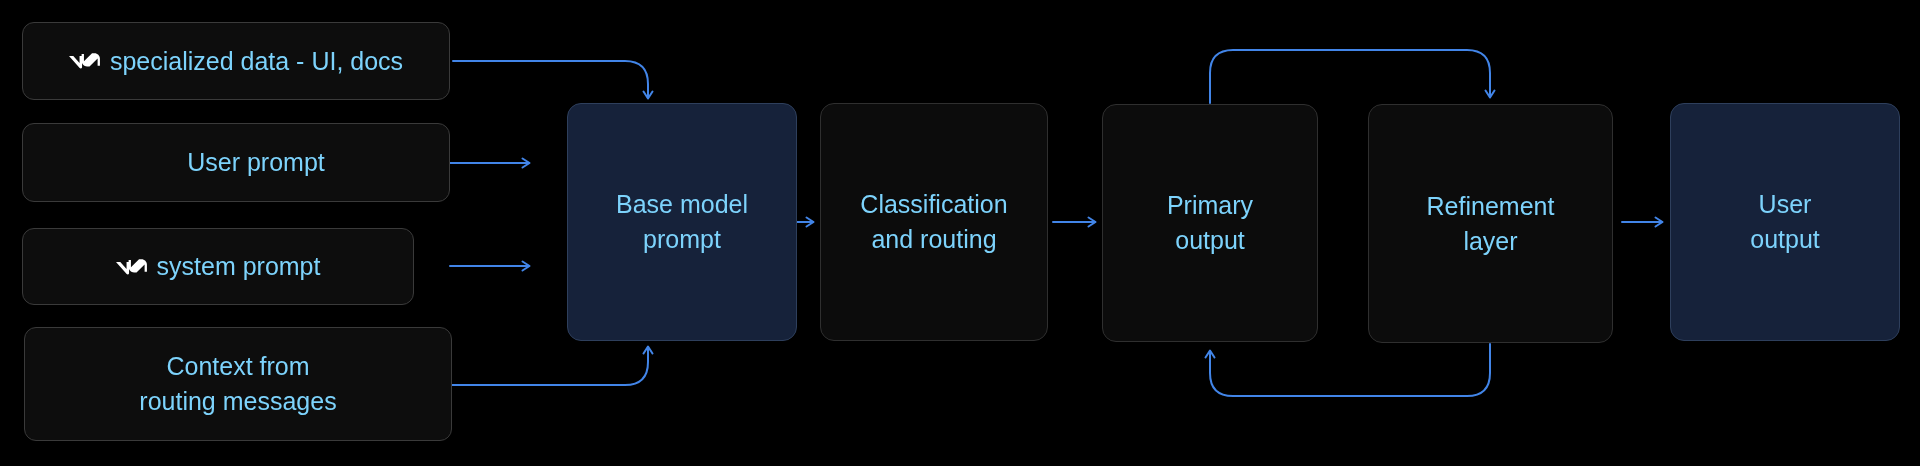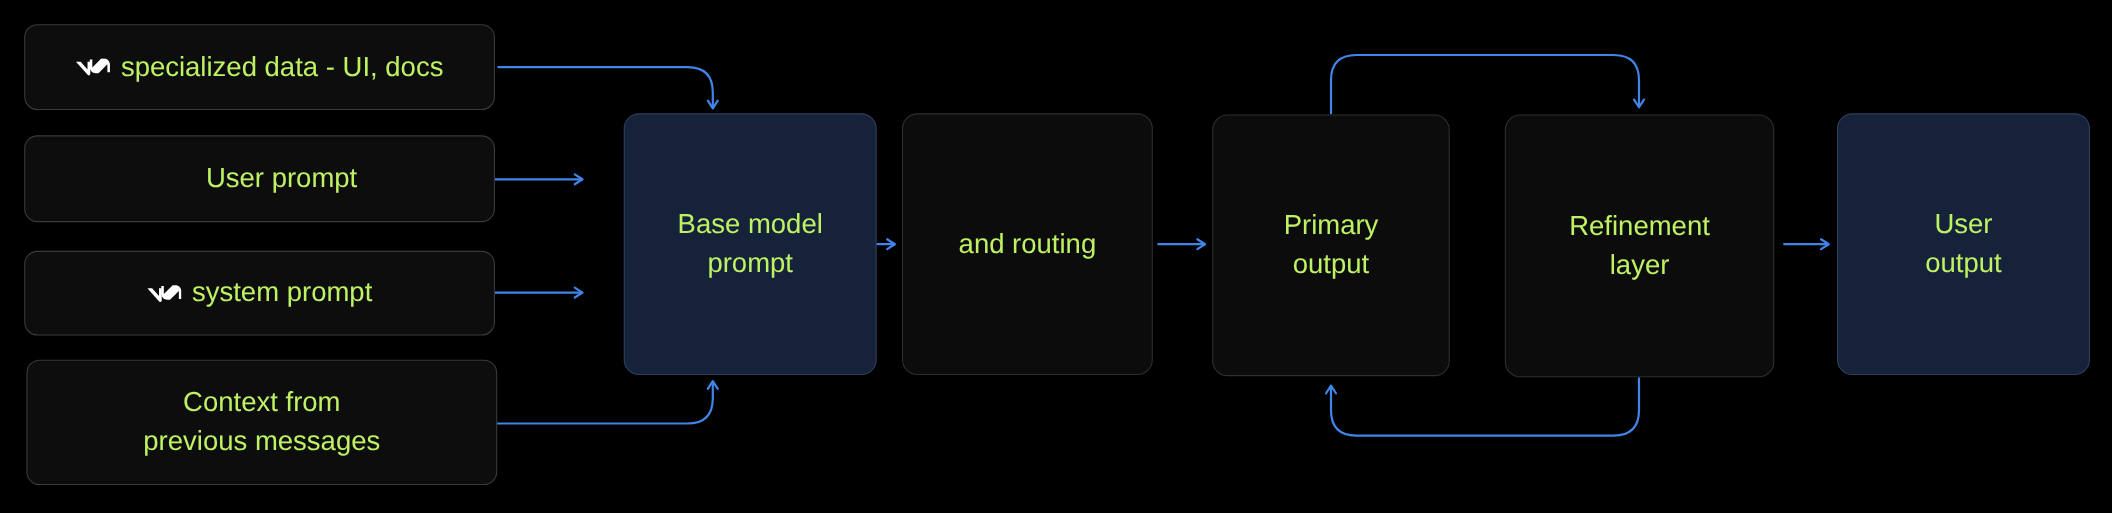--- a/index.html
+++ b/index.html
@@ -9,21 +9,21 @@
   }
   .arrow-layer{position:absolute;left:0;top:0;width:1920px;height:466px;}
   .arrow-layer path.flow{fill:none;stroke-width:2;stroke-linecap:round;stroke-linejoin:round;}
   .node{
     position:absolute;box-sizing:border-box;
     display:flex;flex-direction:column;align-items:center;justify-content:center;
   }
   .node.input{background:#0d0d0d;border:1px solid #3a3a3a;border-radius:12px;}
   .node.process{background:#0c0c0c;border:1px solid #2f2f2f;border-radius:14px;}
   .node.highlight{background:#16223a;border:1px solid #2e3f5c;border-radius:14px;}
-  .line{color:#bef264;font-size:25px;line-height:35px;white-space:nowrap;font-weight:400;}
+  .line{color:#7dd3fc;font-size:25px;line-height:35px;white-space:nowrap;font-weight:400;}
   .logo-row{display:flex;align-items:center;gap:10px;}
   .v0-logo{display:flex;align-items:center;}
   .v0-logo svg{display:block;width:31px;height:16px;fill:#ffffff;}
 </style>
 </head>
 <body>
 
 <div class="frame">
   <svg class="arrow-layer" width="1920" height="466" viewBox="0 0 1920 466" xmlns="http://www.w3.org/2000/svg">
     <defs>
@@ -51,40 +51,41 @@
               <path d="M23.3919 0H32.9188C36.7819 0 39.9136 3.13165 39.9136 6.99475V16.0805H36.9115V6.99475C36.9115 6.90167 36.9083 6.80925 36.902 6.71766L26.4895 17.1301C26.4035 17.1361 26.3168 17.1392 26.2294 17.1392H23.2759C19.4128 17.1392 16.2811 14.0075 16.2811 10.1444V1.05812H19.2832V10.1444C19.2832 10.2435 19.2868 10.3418 19.2939 10.4391L29.7133 0.0197722C29.6065 0.00663622 29.5 0 29.3919 0H23.3919Z"></path>
               <path d="M13.7688 19.0956L0 3.68759H5.53933L13.6231 12.7337V3.68759H16.8414V17.7292C16.8414 19.4973 14.9468 20.4202 13.7688 19.0956Z"></path>
             </svg>
           </span>
           <span class="line">specialized data - UI, docs</span>
         </div>
       </div>
       <div class="node input" style="left: 22px; top: 123px; width: 428px; height: 79px; padding-left: 40px;">
         <span class="line">User prompt</span>
       </div>
-      <div class="node input" style="left: 22px; top: 228px; width: 428px; height: 77px;">
+      <div class="node input" style="left: 22px; top: 228px; width: 392px; height: 77px;">
         <div class="logo-row">
           <span class="v0-logo">
             <svg viewBox="0 0 40 20" xmlns="http://www.w3.org/2000/svg">
               <path d="M23.3919 0H32.9188C36.7819 0 39.9136 3.13165 39.9136 6.99475V16.0805H36.9115V6.99475C36.9115 6.90167 36.9083 6.80925 36.902 6.71766L26.4895 17.1301C26.4035 17.1361 26.3168 17.1392 26.2294 17.1392H23.2759C19.4128 17.1392 16.2811 14.0075 16.2811 10.1444V1.05812H19.2832V10.1444C19.2832 10.2435 19.2868 10.3418 19.2939 10.4391L29.7133 0.0197722C29.6065 0.00663622 29.5 0 29.3919 0H23.3919Z"></path>
               <path d="M13.7688 19.0956L0 3.68759H5.53933L13.6231 12.7337V3.68759H16.8414V17.7292C16.8414 19.4973 14.9468 20.4202 13.7688 19.0956Z"></path>
             </svg>
           </span>
           <span class="line">system prompt</span>
         </div>
       </div>
       <div class="node input" style="left: 24px; top: 327px; width: 428px; height: 114px;">
         <span class="line">Context from</span>
-        <span class="line">previous messages</span>
+        <span class="line">routing messages</span>
       </div>
       <div class="node highlight" style="left: 535px; top: 103px; width: 230px; height: 238px; margin-left: 32px;">
         <span class="line">Base model</span>
         <span class="line">prompt</span>
       </div>
       <div class="node process" style="left: 820px; top: 103px; width: 228px; height: 238px;">
+        <span class="line">Classification</span>
         <span class="line">and routing</span>
       </div>
       <div class="node process" style="left: 1102px; top: 104px; width: 216px; height: 238px;">
         <span class="line">Primary</span>
         <span class="line">output</span>
       </div>
       <div class="node process" style="left: 1368px; top: 104px; width: 245px; height: 239px;">
         <span class="line">Refinement</span>
         <span class="line">layer</span>
       </div>

